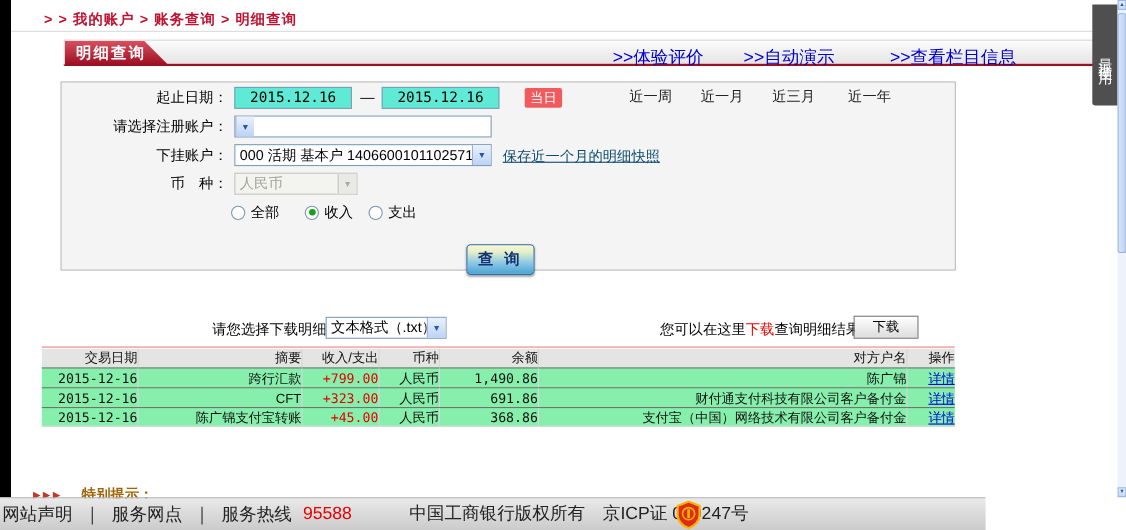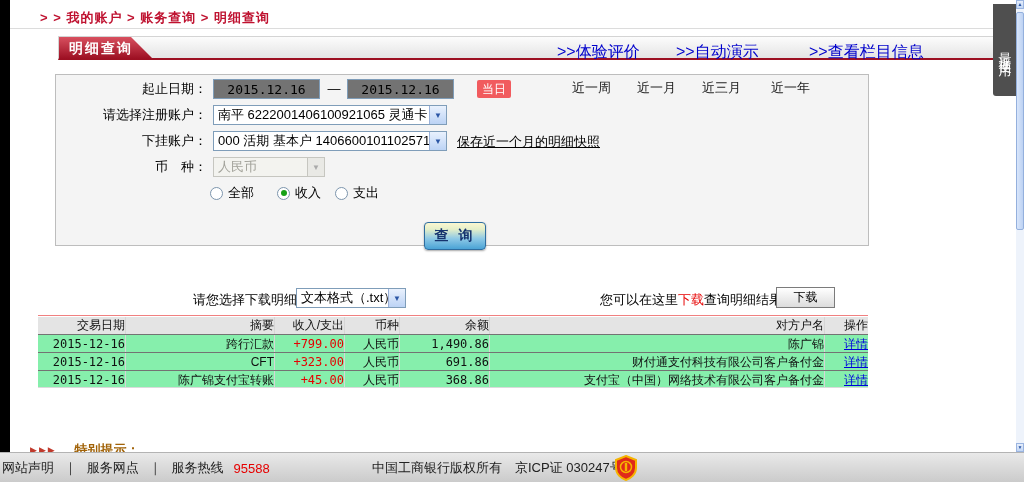--- a/index.html
+++ b/index.html
@@ -18,36 +18,36 @@
   .tab { position:absolute; left:0; top:0; width:94px; height:22px; line-height:22px;
     background:linear-gradient(#d8505f,#9c0f22); color:#fff; font-size:14px; font-weight:bold;
     padding-left:10px; letter-spacing:2px; clip-path:polygon(0 0,72px 0,94px 100%,0 100%); }
   .hlink { position:absolute; top:5px; font-size:16px; color:#0000cc; cursor:pointer; }
   .hlink1 { left:498px; } .hlink2 { left:617px; } .hlink3 { left:750px; }
 
   
   .form-box { position:absolute; left:55px; top:74px; width:814px; height:172px;
     background:#f4f4f4; border:1px solid #bdbdbd; }
   .flabel { position:absolute; left:0; width:151px; text-align:right; font-size:13px; color:#000; line-height:20px; }
-  .date-input { position:absolute; width:107px; height:20px; border:1px solid #7f9db9; background:#737373;
+  .date-input { position:absolute; width:107px; height:20px; border:1px solid #7f9db9; background:#5eead4;
     text-align:center; font-size:13px; }
   .dash { position:absolute; left:268px; width:20px; text-align:center; font-size:13px; line-height:20px; }
   .today-btn { position:absolute; left:421px; top:5px; width:34px; height:18px; background:#f15b5e;
     color:#fff; font-size:12px; border:none; border-radius:2px; line-height:16px; cursor:pointer; }
   .qrange { position:absolute; top:4px; font-size:13px; color:#222; cursor:pointer;margin-left:44px; }
 
   .select { position:absolute; height:20px; border:1px solid #7f9db9; background:#fff; display:flex; align-items:center; cursor:pointer; }
   .select .stext { flex:1; font-size:13px; padding-left:4px; white-space:nowrap; overflow:hidden; }
   .select .sarrow { width:17px; height:100%; background:linear-gradient(#e9f1fd,#bcd3f5);
     border-left:1px solid #9ab0d8; color:#2b56a5; font-size:8px; display:flex; align-items:center; justify-content:center; }
   .select.disabled { background:#f3f3ef; border-color:#c6c6c0; cursor:default; }
   .select.disabled .stext { color:#a2a29a; }
   .select.disabled .sarrow { background:#e9e9e5; border-left-color:#c6c6c0; color:#aaa; }
 
-  .slink { font-size:13px; color:#000000; text-decoration:underline; cursor:pointer; }
+  .slink { font-size:13px; color:#0c4a6e; text-decoration:underline; cursor:pointer; }
   .ritem { position:absolute; display:flex; align-items:center; cursor:pointer; }
   .radio { width:13px; height:13px; border:1px solid #7d95ad; border-radius:50%; background:#fff;
     display:inline-flex; align-items:center; justify-content:center; margin-right:5px; }
   .radio.checked::after { content:""; width:6px; height:6px; background:#17a117; border-radius:50%; }
   .rlabel { font-size:13px; color:#000000; }
 
   .query-btn { position:absolute; left:368px; top:147px; width:62px; height:28px;
     border:1px solid #2e6da0; border-radius:4px; font-size:14px; font-weight:bold; color:#15336e;
     letter-spacing:3px; cursor:pointer;
     background:linear-gradient(180deg,#fbf7d0 0%,#e3eec9 25%,#8ec9e6 60%,#4aa3d6 100%);
@@ -73,22 +73,22 @@
   .c0{width:88px;} .c1{width:149px;} .c2{width:70px;} .c3{width:55px;} .c4{width:90px;} .c5{width:335px;} .c6{width:43px;}
   .amount { color:#e60000; }
   .detail-link { color:#0000dd; text-decoration:underline; cursor:pointer; }
 
   
   .notice { position:absolute; left:30px; top:441px; font-size:13px; }
   .notice .arrows { color:#c0392b; font-size:9px; letter-spacing:2px; vertical-align:1px; }
   .notice .nlabel { color:#a16207; font-weight:bold; margin-left:14px; }
 
   
-  .footer { position:absolute; left:0; top:452px; width:1024px; height:30px;
-    background:linear-gradient(#e9e9e9,#cbcbcb); border-top:1px solid #b3b3b3; font-size:13px; color:#222; }
+  .footer { position:absolute; left:0; top:452px; width:896px; height:30px;
+    background:linear-gradient(#e9e9e9,#cbcbcb); border-top:1px solid #b3b3b3; font-size:16px; color:#222; }
   .f-left { position:absolute; left:2px; top:0; height:30px; display:flex; align-items:center; gap:10px; }
   .f-link { cursor:pointer; }
   .f-hot-num { color:#e60000; }
   .f-center { position:absolute; left:372px; top:0; height:30px; line-height:30px; }
   .badge { position:absolute; left:613px; top:2px; width:26px; height:26px; }
 
   
   .recent-tab { position:absolute; left:993px; top:4px; width:23px; height:92px; background:#4f4f4f;
     color:#fff; font-size:13px; writing-mode:vertical-lr; text-orientation:upright;
     display:flex; align-items:center; justify-content:center; letter-spacing:4px;
@@ -124,21 +124,20 @@
   <div class="dash" style="top:4px;">—</div>
   <input class="date-input mono" style="left: 291px; top: 4px;" value="2015.12.16">
   <button class="today-btn">当日</button>
   <span class="qrange" style="left:472px;">近一周</span>
   <span class="qrange" style="left:537px;">近一月</span>
   <span class="qrange" style="left:602px;">近三月</span>
   <span class="qrange" style="left:671px;">近一年</span>
 
   <div class="flabel" style="top:30px;">请选择注册账户：</div>
   <div class="select" style="left:157px;top:30px;width:234px;">
-    <span class="stext">南平  6222001406100921065  灵通卡</span>
     <span class="sarrow">▼</span>
   </div>
 
   <div class="flabel" style="top:56px;">下挂账户：</div>
   <div class="select" style="left:157px;top:56px;width:234px;">
     <span class="stext">000 活期 基本户  1406600101102571848</span>
     <span class="sarrow">▼</span>
   </div>
   <span class="slink" style="position:absolute;left:401px;top:58px;">保存近一个月的明细快照</span>
 

